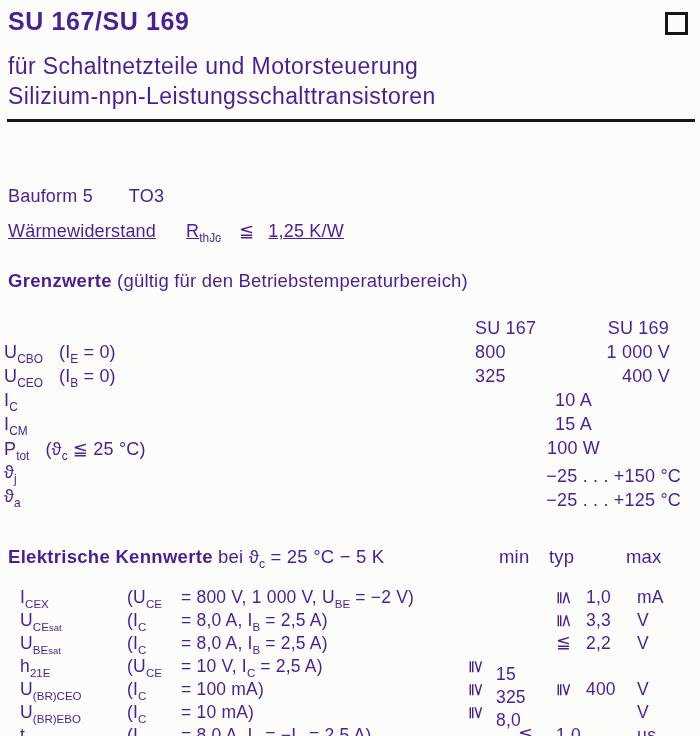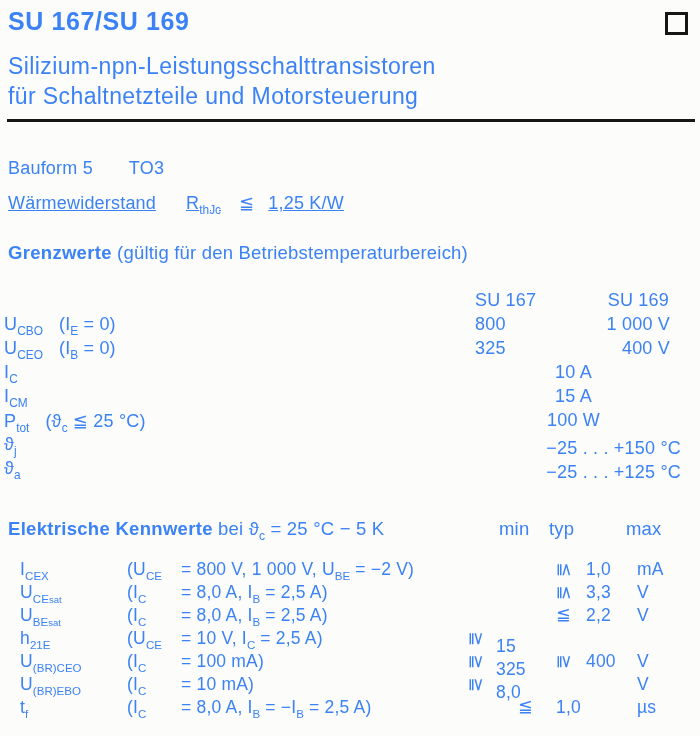--- a/index.html
+++ b/index.html
@@ -1,39 +1,39 @@
 <!DOCTYPE html>
 <html><head>
 <meta charset="utf-8">
 <style>
   html,body{margin:0;padding:0;background:#e8e8e8;}
   .page{
     position:relative;
     width:700px;height:736px;
     background:#fcfcfa;
-    color:#3b82f6;
+    color:#4c1d95;
     font-family:"Liberation Sans","DejaVu Sans",sans-serif;
     overflow:hidden;
     letter-spacing:0.2px;
   }
   sub{font-size:0.66em;line-height:0;letter-spacing:0;}
   small{font-size:0.82em;letter-spacing:0;}
   .rel{display:inline-block;line-height:1;}
   .rot{transform:rotate(90deg);transform-origin:50% 55%;}
 
   
   .title-row{position:relative;padding:7px 0 0 8px;}
   .title{margin:0;font-size:25px;font-weight:700;letter-spacing:0.6px;line-height:28px;}
   .corner-box{position:absolute;top:12px;right:12px;width:17px;height:17px;border:3px solid #161616;}
   .subtitle{padding-left:8px;margin-top:16px;font-size:23px;font-weight:400;line-height:30px;letter-spacing:0.4px;}
   .rule{height:3px;background:#161616;border:0;margin:8px 5px 0 7px;}
 
   
   .line{padding-left:8px;font-size:18px;line-height:24px;}
-  .bauform{margin-top:34px;}
+  .bauform{margin-top:62px;}
   .thermal{margin-top:11px;text-decoration:underline;}
   .package-name{margin-left:36px;}
   .thermal-sym{margin-left:30px;}
   .thermal-rel{margin-left:18px;}
   .thermal-val{margin-left:14px;}
 
   
   .sechead{padding-left:8px;font-size:18.5px;line-height:25px;}
   .g-heading{margin-top:25px;}
   .k-heading{position:relative;margin-top:33px;line-height:27px;}
@@ -71,22 +71,22 @@
 <body>
 
 <div class="page">
 
   <div class="title-row">
     <h1 class="title">SU 167/SU 169</h1>
     <span class="corner-box"></span>
   </div>
 
   <div class="subtitle">
+    <div>für Schaltnetzteile und Motorsteuerung</div>
     <div>Silizium-npn-Leistungsschalttransistoren</div>
-    <div>für Schaltnetzteile und Motorsteuerung</div>
   </div>
 
   <hr class="rule">
 
   <div class="line bauform">
     <span>Bauform 5</span><span class="package-name">TO3</span>
   </div>
 
   <div class="line thermal">
     <span>Wärmewiderstand</span><span class="thermal-sym">R<sub>thJc</sub></span><span class="thermal-rel rel">≦</span><span class="thermal-val">1,25 K/W</span>

